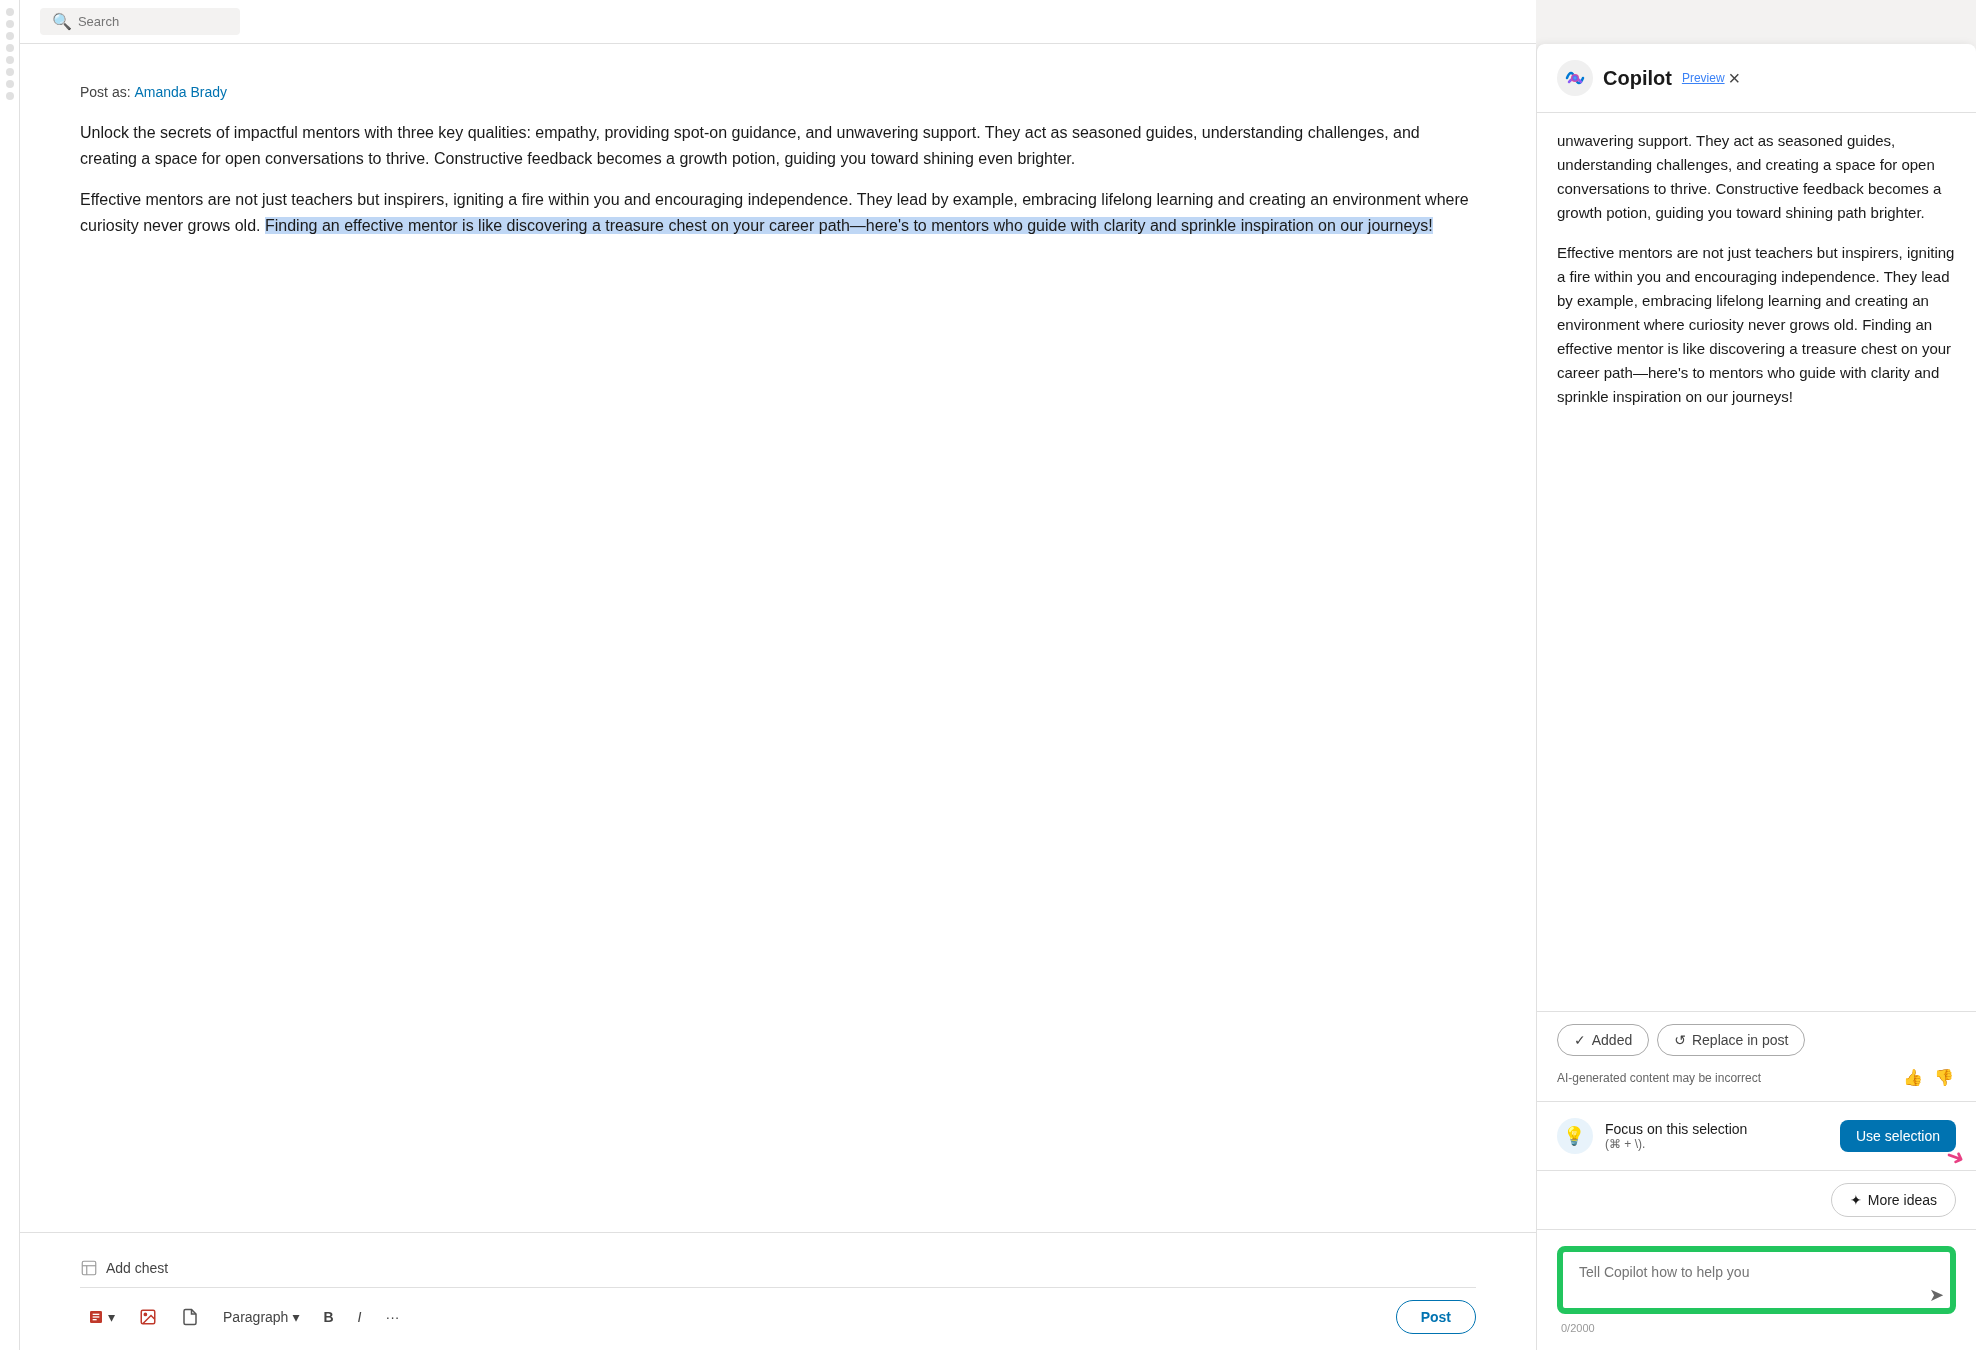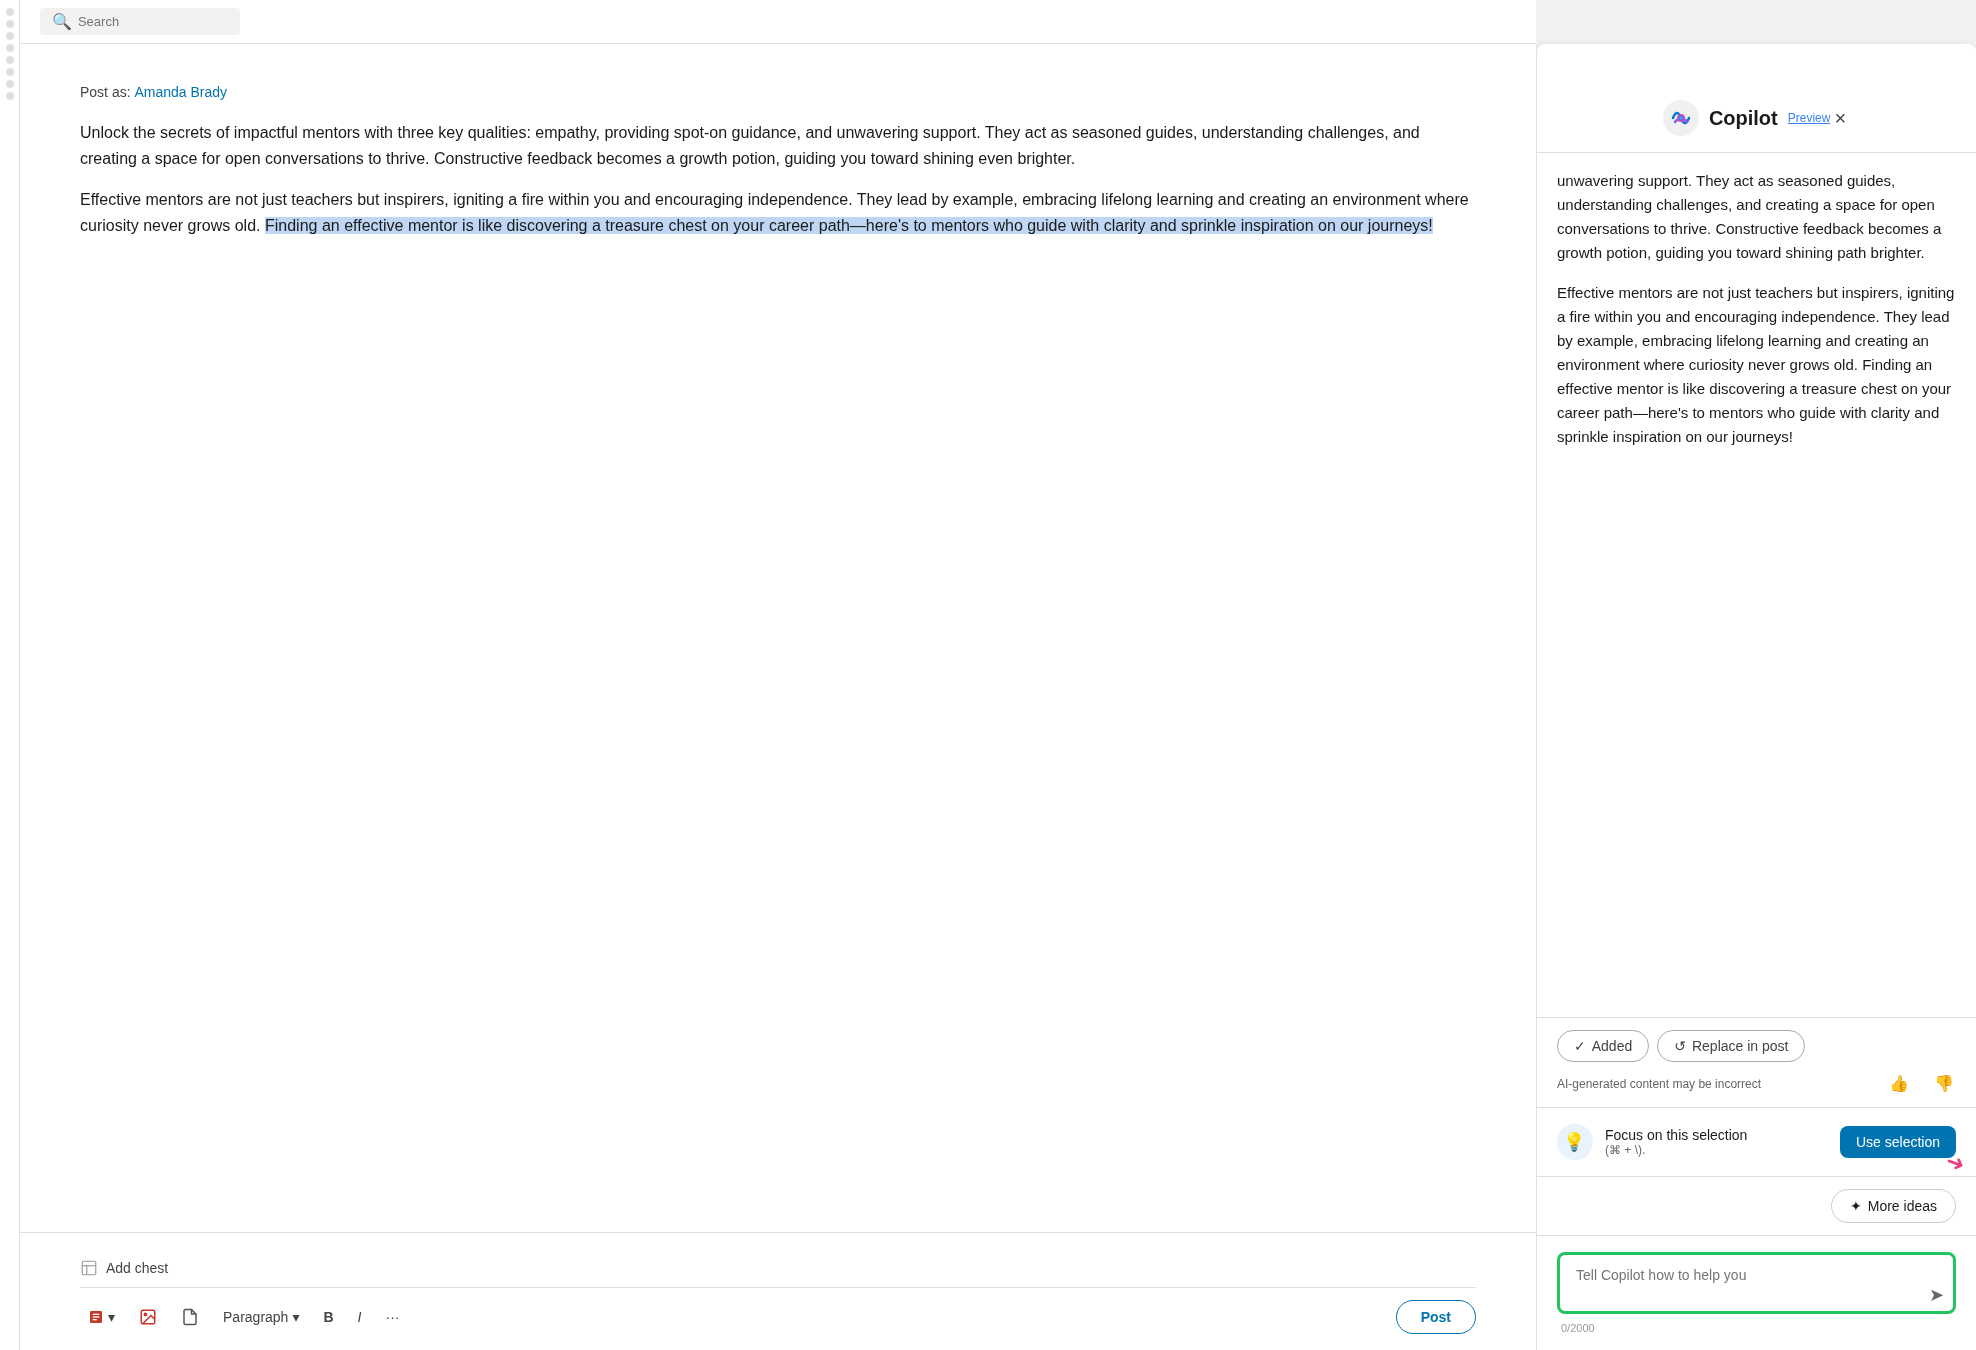--- a/index.html
+++ b/index.html
@@ -156,24 +156,23 @@
       flex-direction: column;
       box-shadow: -2px 0 8px rgba(0,0,0,0.08);
       margin-top: 44px;
       border-radius: 8px 8px 0 0;
       overflow: hidden;
     }
 
     .copilot-header {
       display: flex;
       align-items: center;
-      justify-content: center;
+      justify-content: flex-start;
       padding: 16px 20px;
       border-bottom: 1px solid #e0e0e0;
-      margin-top: 40px;
     }
 
     .copilot-title-area {
       display: flex;
       align-items: center;
       gap: 10px;
     }
 
     .copilot-logo {
       width: 36px;
@@ -252,21 +251,21 @@
 
     .action-btn.replace {
       background: #fff;
       border: 1px solid #aaa;
       color: #444;
     }
 
     .feedback-row {
       display: flex;
       align-items: center;
-      gap: 21px;
+      gap: 7px;
     }
 
     .ai-disclaimer {
       font-size: 12px;
       color: #666;
       flex: 1;
     }
 
     .feedback-btn {
       background: none;
@@ -357,21 +356,21 @@
     }
 
     
     .tell-copilot-area {
       padding: 16px 20px;
       border-top: 1px solid #e0e0e0;
     }
 
     .tell-copilot-input {
       width: 100%;
-      border: 3px solid #22c55e;
+      border: 6px solid #22c55e;
       border-radius: 8px;
       padding: 12px 40px 12px 16px;
       font-size: 14px;
       color: #999;
       outline: none;
       resize: none;
       min-height: 60px;
       font-family: inherit;
       position: relative;
     }

